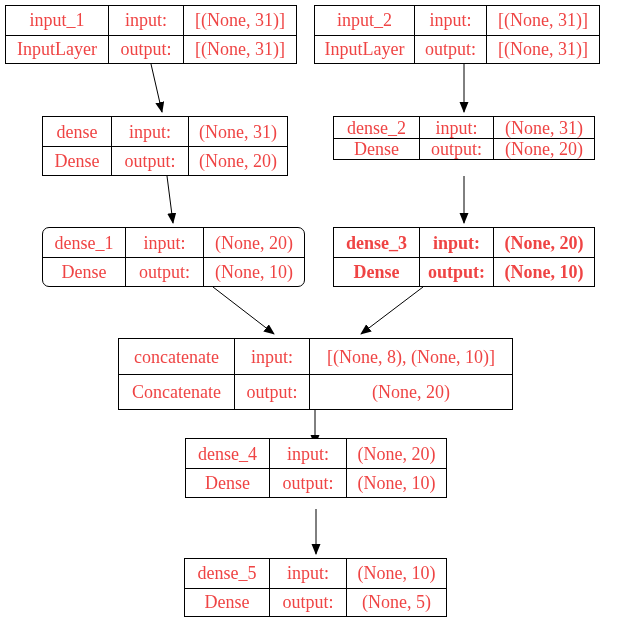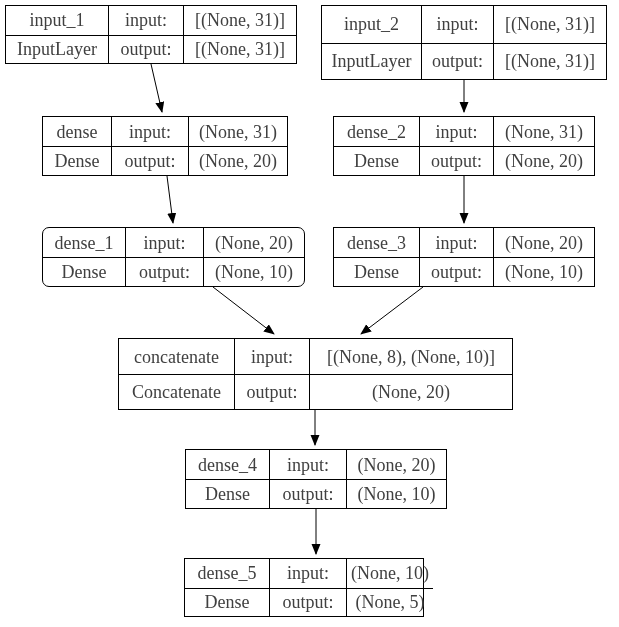--- a/index.html
+++ b/index.html
@@ -6,21 +6,21 @@
     margin: 0;
     padding: 0;
     background: #ffffff;
   }
   #canvas {
     position: relative;
     width: 619px;
     height: 627px;
     background: #ffffff;
     font-family: "Liberation Serif", "DejaVu Serif", serif;
-    color: #404040;
+    color: #ef4444;
     overflow: hidden;
   }
   .node {
     position: absolute;
     display: grid;
     grid-template-rows: 1fr 1fr;
     border: 1px solid #000000;
     background: #ffffff;
     box-sizing: border-box;
     font-size: 18px;
@@ -68,84 +68,84 @@
 
   <div class="node" style="left:5px; top:5px; width:292px; height:59px; grid-template-columns:102px 75px 1fr;">
     <div class="cell c1 r1">input_1</div>
     <div class="cell c2 r1">input:</div>
     <div class="cell c3 r1">[(None, 31)]</div>
     <div class="cell c1 r2">InputLayer</div>
     <div class="cell c2 r2">output:</div>
     <div class="cell c3 r2">[(None, 31)]</div>
   </div>
 
-  <div class="node" style="left:321px; top:5px; width:286px; height:75px; grid-template-columns:99px 72px 1fr;">
+  <div class="node" style="left:314px; top:5px; width:286px; height:59px; grid-template-columns:99px 72px 1fr;">
     <div class="cell c1 r1">input_2</div>
     <div class="cell c2 r1">input:</div>
     <div class="cell c3 r1">[(None, 31)]</div>
     <div class="cell c1 r2">InputLayer</div>
     <div class="cell c2 r2">output:</div>
     <div class="cell c3 r2">[(None, 31)]</div>
   </div>
 
   <div class="node" style="left:42px; top:116px; width:246px; height:60px; grid-template-columns:68px 77px 1fr;">
     <div class="cell c1 r1">dense</div>
     <div class="cell c2 r1">input:</div>
     <div class="cell c3 r1">(None, 31)</div>
     <div class="cell c1 r2">Dense</div>
     <div class="cell c2 r2">output:</div>
     <div class="cell c3 r2">(None, 20)</div>
   </div>
 
-  <div class="node" style="left:333px; top:116px; width:262px; height:60px; grid-template-columns:85px 74px 1fr;">
+  <div class="node" style="left:333px; top:116px; width:262px; height:44px; grid-template-columns:85px 74px 1fr;">
     <div class="cell c1 r1">dense_2</div>
     <div class="cell c2 r1">input:</div>
     <div class="cell c3 r1">(None, 31)</div>
     <div class="cell c1 r2">Dense</div>
     <div class="cell c2 r2">output:</div>
     <div class="cell c3 r2">(None, 20)</div>
   </div>
 
   <div class="node" style="left:42px; top:227px; width:263px; height:60px; grid-template-columns:82px 78px 1fr;border-radius:7px;">
     <div class="cell c1 r1">dense_1</div>
     <div class="cell c2 r1">input:</div>
     <div class="cell c3 r1">(None, 20)</div>
     <div class="cell c1 r2">Dense</div>
     <div class="cell c2 r2">output:</div>
     <div class="cell c3 r2">(None, 10)</div>
   </div>
 
-  <div class="node" style="left:333px; top:227px; width:262px; height:60px; grid-template-columns:85px 74px 1fr;">
+  <div class="node" style="left:333px; top:227px; width:262px; height:60px; grid-template-columns:85px 74px 1fr;font-weight:bold;">
     <div class="cell c1 r1">dense_3</div>
     <div class="cell c2 r1">input:</div>
     <div class="cell c3 r1">(None, 20)</div>
     <div class="cell c1 r2">Dense</div>
     <div class="cell c2 r2">output:</div>
     <div class="cell c3 r2">(None, 10)</div>
   </div>
 
   <div class="node" style="left:118px; top:338px; width:395px; height:72px; grid-template-columns:115px 75px 1fr;">
     <div class="cell c1 r1">concatenate</div>
     <div class="cell c2 r1">input:</div>
     <div class="cell c3 r1">[(None, 8), (None, 10)]</div>
     <div class="cell c1 r2">Concatenate</div>
     <div class="cell c2 r2">output:</div>
     <div class="cell c3 r2">(None, 20)</div>
   </div>
 
-  <div class="node" style="left:185px; top:449px; width:262px; height:60px; grid-template-columns:83px 77px 1fr;">
+  <div class="node" style="left:185px; top:438px; width:262px; height:60px; grid-template-columns:83px 77px 1fr;">
     <div class="cell c1 r1">dense_4</div>
     <div class="cell c2 r1">input:</div>
     <div class="cell c3 r1">(None, 20)</div>
     <div class="cell c1 r2">Dense</div>
     <div class="cell c2 r2">output:</div>
     <div class="cell c3 r2">(None, 10)</div>
   </div>
 
-  <div class="node" style="left:184px; top:558px; width:240px; height:59px; grid-template-columns:84px 77px 1fr;">
+  <div class="node" style="left:184px; top:558px; width:263px; height:59px; grid-template-columns:84px 77px 1fr;">
     <div class="cell c1 r1">dense_5</div>
     <div class="cell c2 r1">input:</div>
     <div class="cell c3 r1">(None, 10)</div>
     <div class="cell c1 r2">Dense</div>
     <div class="cell c2 r2">output:</div>
     <div class="cell c3 r2">(None, 5)</div>
   </div>
 
 </div>
 

